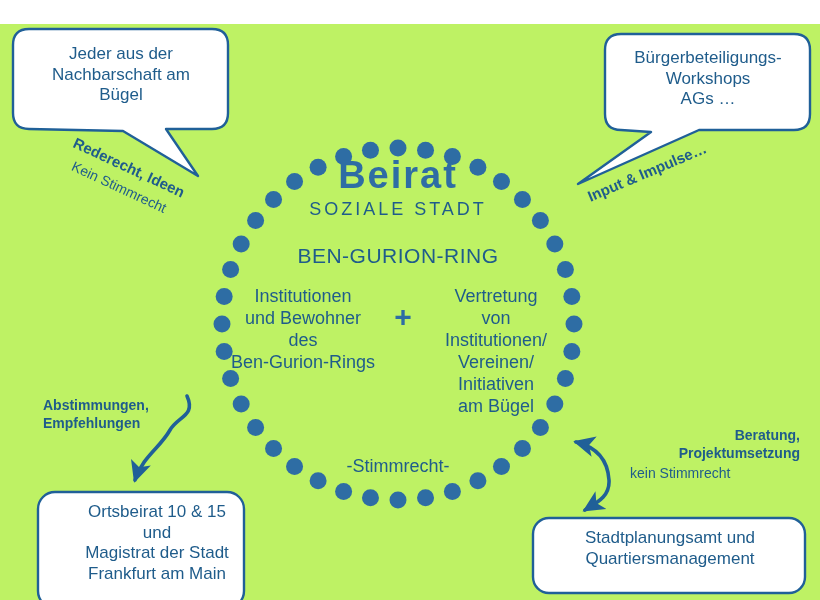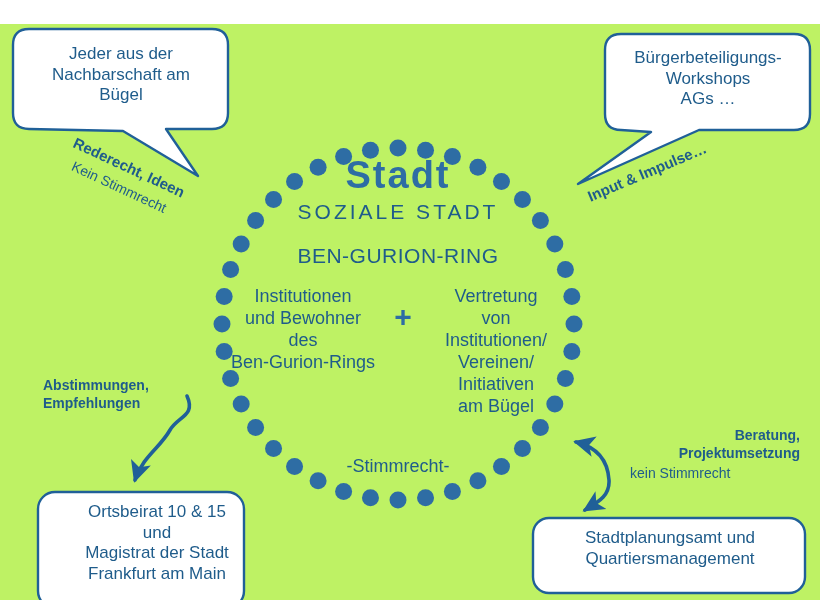--- a/index.html
+++ b/index.html
@@ -61,21 +61,21 @@
   
   #title-main {
     left: 258px; top: 128px; width: 280px;
     font-size: 38px;
     font-weight: bold;
     letter-spacing: 2px;
     color: #2E6DA4;
   }
   #title-sub1 {
     left: 258px; top: 175px; width: 280px;
-    font-size: 21px;
+    font-size: 18px;
     letter-spacing: 3px;
     color: #1F5C8B;
   }
   #title-sub2 {
     left: 258px; top: 219px; width: 280px;
     font-size: 21px;
     letter-spacing: 0.5px;
     color: #1F5C8B;
   }
 
@@ -130,21 +130,21 @@
     left: 585px; top: 165px;
     width: 170px;
     font-size: 15px;
     font-weight: bold;
     transform: rotate(-23deg);
     transform-origin: 0 0;
   }
 
   
   #label-abstimmungen {
-    left: 43px; top: 352px; width: 150px;
+    left: 43px; top: 372px; width: 150px;
     font-size: 14px;
     font-weight: bold;
     text-align: left;
     line-height: 1.3;
   }
   #label-beratung {
     left: 630px; top: 402px; width: 170px;
     font-size: 14px;
     font-weight: bold;
     text-align: right;
@@ -249,21 +249,21 @@
 AGs …</div>
 
   <div class="txt box-text" id="box-bl-text">Ortsbeirat 10 &amp; 15
 und
 Magistrat der Stadt
 Frankfurt am Main</div>
 
   <div class="txt box-text" id="box-br-text">Stadtplanungsamt und
 Quartiersmanagement</div>
 
-  <div class="txt" id="title-main">Stadt</div>
+  <div class="txt" id="title-main">Beirat</div>
 
   <div class="txt" id="title-sub1">SOZIALE STADT</div>
 
   <div class="txt" id="title-sub2">BEN-GURION-RING</div>
 
   <div class="txt col-text" id="col-left-text">Institutionen
 und Bewohner
 des
 Ben-Gurion-Rings</div>
 

